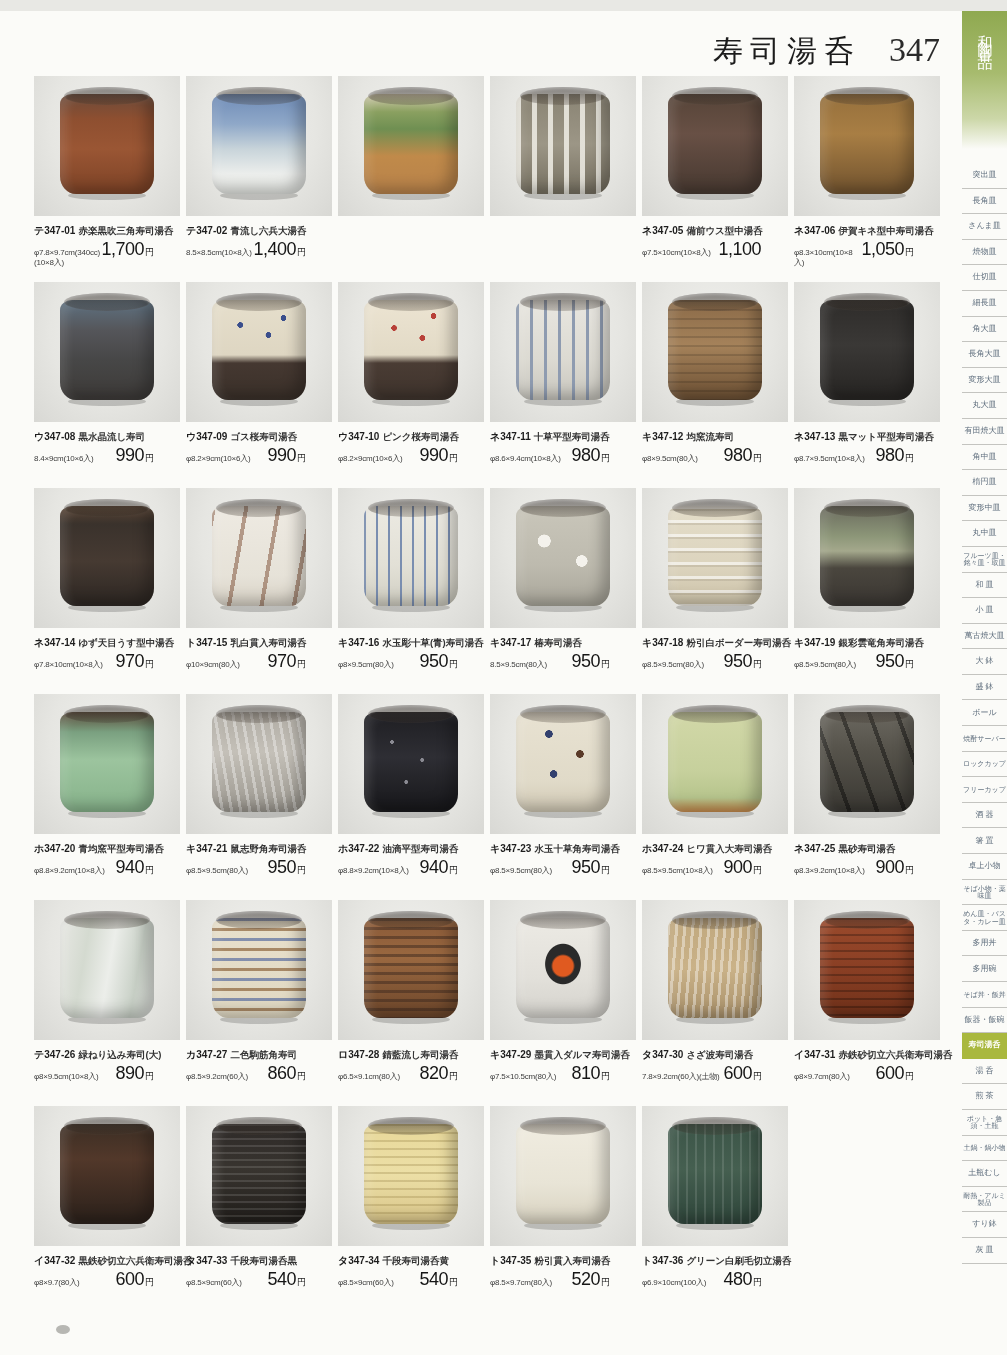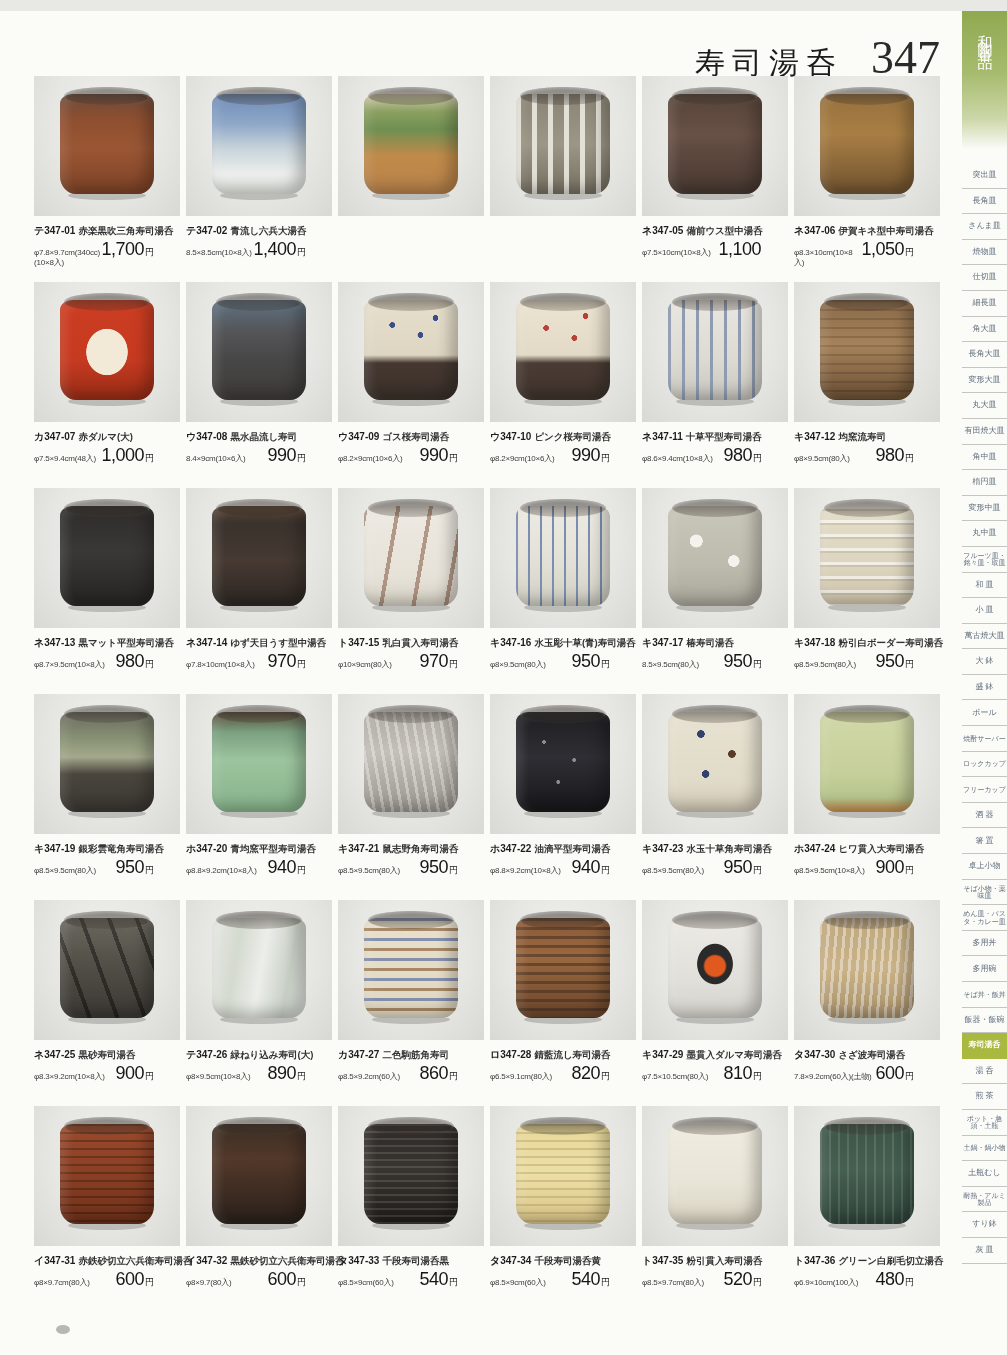--- a/index.html
+++ b/index.html
@@ -2,21 +2,21 @@
 <html><head>
 <meta charset="utf-8">
 <style>
   * { margin:0; padding:0; box-sizing:border-box; }
   body { font-family:"Liberation Sans","DejaVu Sans",sans-serif; background:#e8e8e4; }
   .page { position:relative; width:1007px; height:1355px; background:#fbfbf8; overflow:hidden; margin:11px auto; }
 
   
   .header { position:absolute; top:20px; right:67px; display:flex; align-items:baseline; gap:28px; }
   .title { font-family:"Liberation Serif","DejaVu Serif",serif; font-size:30px; color:#1c1c1c; letter-spacing:7px; }
-  .pageno { font-family:"Liberation Serif","DejaVu Serif",serif; font-size:46px; color:#2a2a2a; }
+  .pageno { font-family:"Liberation Serif","DejaVu Serif",serif; font-size:34px; color:#2a2a2a; }
 
   
   .grid { position:absolute; left:34px; top:65px; width:910px;
           display:grid; grid-template-columns:repeat(6,146px); column-gap:6px; row-gap:8px; }
   .cell { width:120px; height:198px; }
   .photo { width:146px; height:140px; position:relative; overflow:hidden;
            background:radial-gradient(ellipse at 50% 35%, #efefec 0%, #e6e6e2 55%, #d8d8d4 100%);
            display:flex; flex-direction:column; align-items:center; }
   .cup { position:relative; width:94px; height:100px; margin-top:18px;
          border-radius:12px 12px 16px 16px / 10px 10px 18px 18px;
@@ -132,35 +132,20 @@
           <div class="cup" style="background: linear-gradient(rgb(150, 112, 60) 0%, rgb(168, 126, 68) 40%, rgb(112, 82, 46) 100%);">
             <div class="mouth"></div>
           </div>
           <div class="shadow"></div>
         </div>
         <div class="cap">
           <div class="l1"><span class="code">ネ347-06</span><span class="pname">伊賀キネ型中寿司湯呑</span></div>
           <div class="l2">
             <span class="size">φ8.3×10cm(10×8入)</span>
             <span class="pricewrap"><span class="price">1,050</span><span class="unit">円</span></span>
-          </div>
-        </div>
-      </div>
-      <div class="cell">
-        <div class="photo">
-          <div class="cup" style="background: radial-gradient(34px 38px at 50% 52%, rgb(242, 234, 214) 0px, rgb(242, 234, 214) 60%, rgba(242, 234, 214, 0) 62%), linear-gradient(rgb(204, 61, 34) 0%, rgb(198, 58, 32) 60%, rgb(153, 44, 22) 100%);">
-            <div class="mouth"></div>
-          </div>
-          <div class="shadow"></div>
-        </div>
-        <div class="cap">
-          <div class="l1"><span class="code">カ347-07</span><span class="pname">赤ダルマ(大)</span></div>
-          <div class="l2">
-            <span class="size">φ7.5×9.4cm(48入)</span>
-            <span class="pricewrap"><span class="price">1,000</span><span class="unit">円</span></span>
           </div>
         </div>
       </div>
       <div class="cell">
         <div class="photo">
           <div class="cup" style="background: linear-gradient(rgb(95, 114, 130) 0%, rgb(85, 86, 90) 30%, rgb(71, 71, 71) 60%, rgb(61, 58, 56) 100%);">
             <div class="mouth"></div>
           </div>
           <div class="shadow"></div>
         </div>

